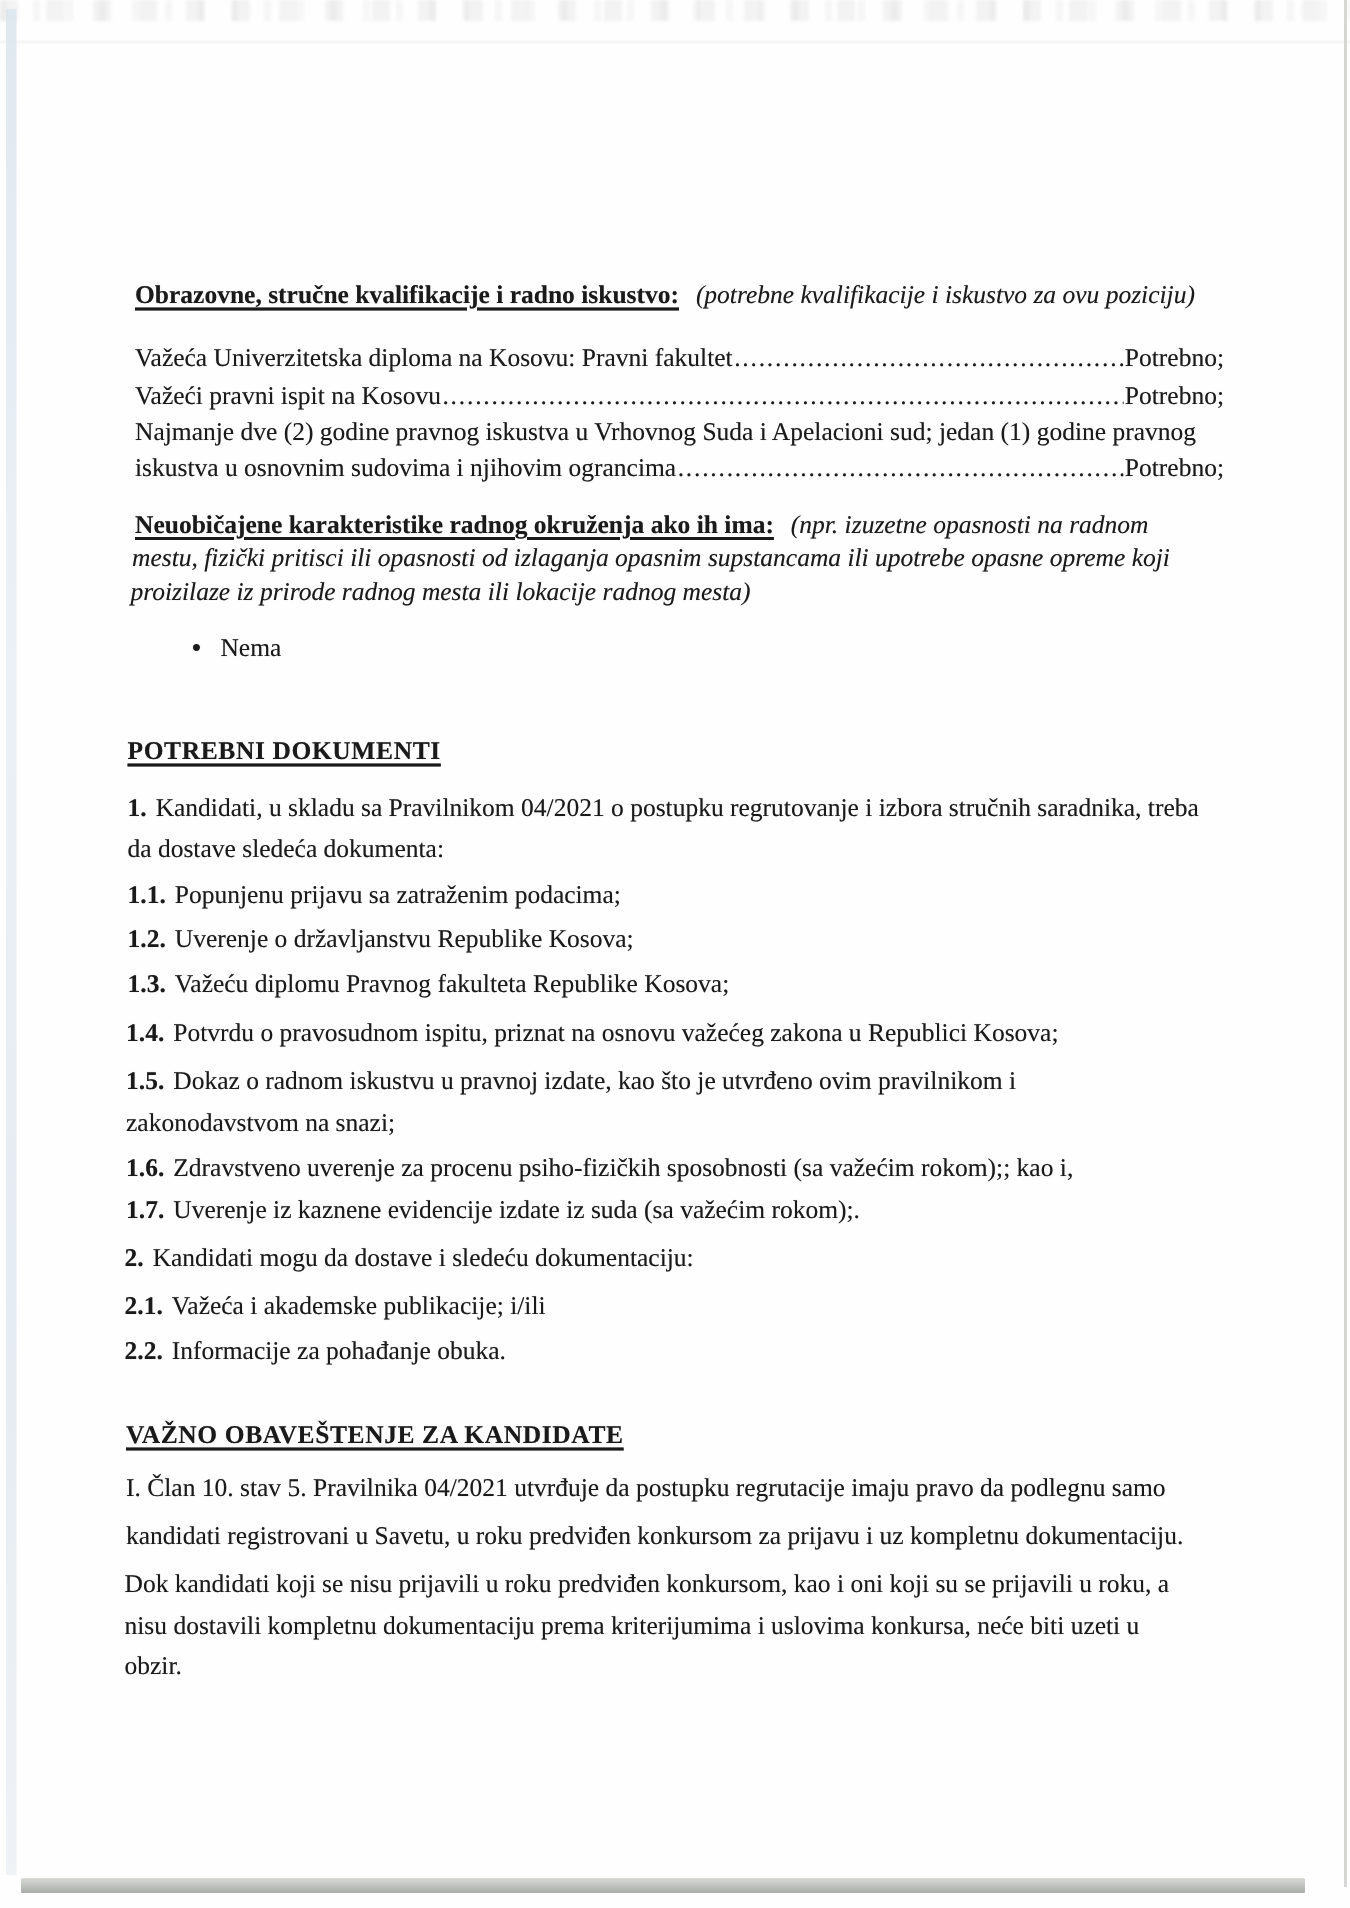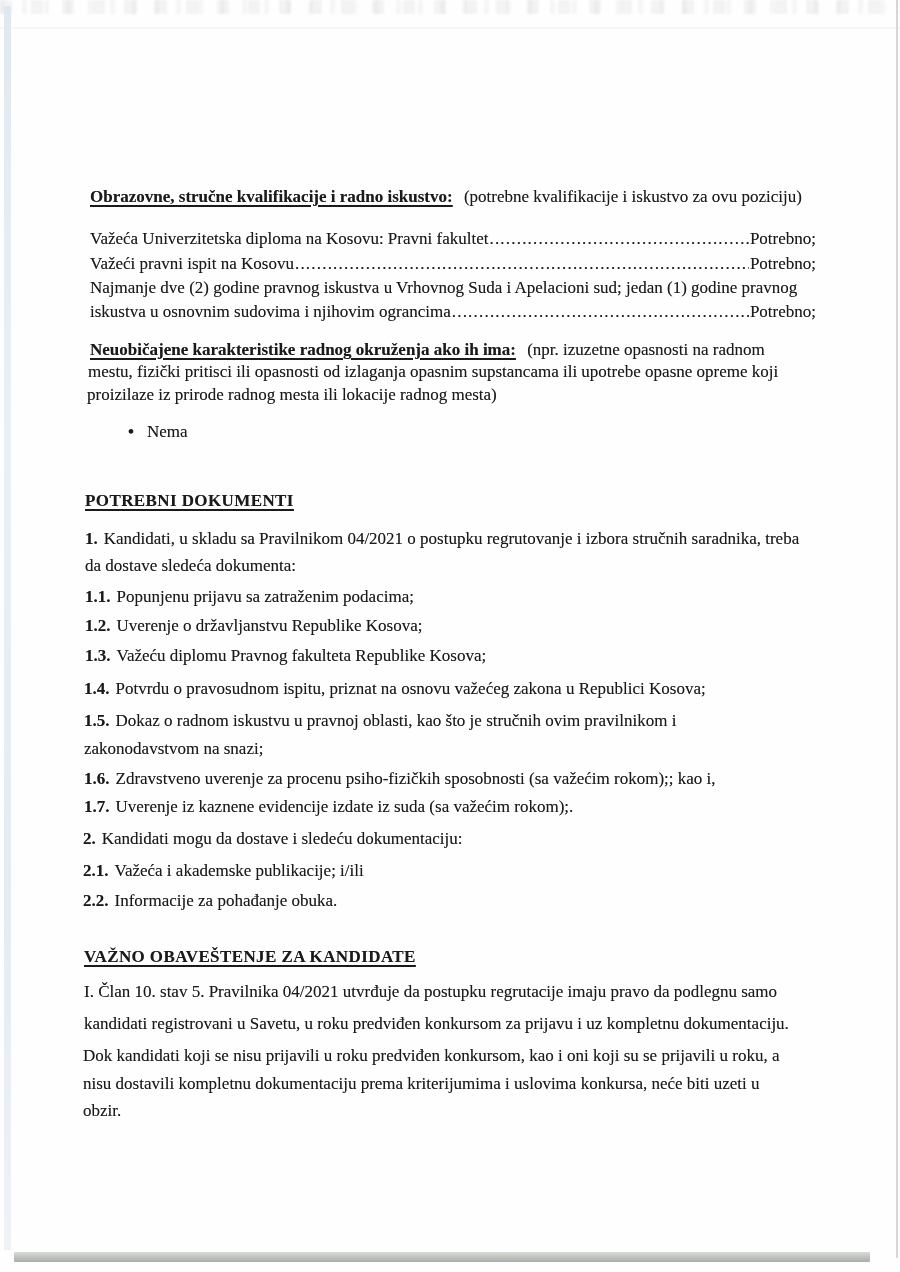--- a/index.html
+++ b/index.html
@@ -15,21 +15,21 @@
   .left-strip{position:absolute;left:4px;top:6px;width:7px;height:1244px;
     background:linear-gradient(180deg,#dde6ee 0%,#e9eff5 35%,#e2e9f0 70%,#edf1f5 100%);opacity:.9;}
   .right-line{position:absolute;left:896px;top:0;width:2px;height:1258px;background:#d6d6d4;}
   .bottom-shadow{position:absolute;left:14px;top:1252px;width:856px;height:10px;
     background:linear-gradient(180deg,#d8dad6,#a9aca8);border-radius:1px;}
   
   .line{position:absolute;white-space:nowrap;font-size:17px;line-height:22px;color:#1a1a1a;
     text-shadow:0 0 .5px rgba(26,26,26,.45);}
   .hd{font-weight:bold;text-decoration:underline;text-decoration-thickness:1.6px;text-underline-offset:3px;}
   span.hd{margin-right:7px;}
-  .it{text-align:center;}
+  .it{font-style:italic;text-align:center;}
   .b{font-weight:normal;}
   .caps{letter-spacing:.4px;}
   .qrow{display:flex;width:726px;align-items:baseline;}
   .qrow>span:first-child{flex:0 0 auto;}
   .leader{flex:1 1 auto;overflow:hidden;white-space:nowrap;letter-spacing:1.2px;margin:0 1px;}
   .status{flex:0 0 auto;}
   .num{font-weight:bold;margin-right:6px;}
   .num:empty{margin-right:0;}
   .dot::before{content:"\2022";font-weight:bold;margin-right:13px;}
   
@@ -88,21 +88,21 @@
     <span class="dot"></span><span>Nema</span>
   </div>
 
   <div id="s3h" class="line hd caps">POTREBNI DOKUMENTI</div>
   <div id="d0" class="line"><span class="num">1.</span><span>Kandidati, u skladu sa Pravilnikom 04/2021 o postupku regrutovanje i izbora stručnih saradnika, treba</span></div>
   <div id="d1" class="line"><span class="num"></span><span>da dostave sledeća dokumenta:</span></div>
   <div id="d2" class="line"><span class="num">1.1.</span><span>Popunjenu prijavu sa zatraženim podacima;</span></div>
   <div id="d3" class="line"><span class="num">1.2.</span><span>Uverenje o državljanstvu Republike Kosova;</span></div>
   <div id="d4" class="line"><span class="num">1.3.</span><span>Važeću diplomu Pravnog fakulteta Republike Kosova;</span></div>
   <div id="d5" class="line"><span class="num">1.4.</span><span>Potvrdu o pravosudnom ispitu, priznat na osnovu važećeg zakona u Republici Kosova;</span></div>
-  <div id="d6" class="line"><span class="num">1.5.</span><span>Dokaz o radnom iskustvu u pravnoj oblasti, kao što je stručnih ovim pravilnikom i</span></div>
+  <div id="d6" class="line"><span class="num">1.5.</span><span>Dokaz o radnom iskustvu u pravnoj izdate, kao što je utvrđeno ovim pravilnikom i</span></div>
   <div id="d7" class="line"><span class="num"></span><span>zakonodavstvom na snazi;</span></div>
   <div id="d8" class="line"><span class="num">1.6.</span><span>Zdravstveno uverenje za procenu psiho-fizičkih sposobnosti (sa važećim rokom);; kao i,</span></div>
   <div id="d9" class="line"><span class="num">1.7.</span><span>Uverenje iz kaznene evidencije izdate iz suda (sa važećim rokom);.</span></div>
   <div id="d10" class="line"><span class="num">2.</span><span>Kandidati mogu da dostave i sledeću dokumentaciju:</span></div>
   <div id="d11" class="line"><span class="num">2.1.</span><span>Važeća i akademske publikacije; i/ili</span></div>
   <div id="d12" class="line"><span class="num">2.2.</span><span>Informacije za pohađanje obuka.</span></div>
 
   <div id="s4h" class="line hd caps">VAŽNO OBAVEŠTENJE ZA KANDIDATE</div>
   <div id="n0" class="line">I. Član 10. stav 5. Pravilnika 04/2021 utvrđuje da postupku regrutacije imaju pravo da podlegnu samo</div>
   <div id="n1" class="line">kandidati registrovani u Savetu, u roku predviđen konkursom za prijavu i uz kompletnu dokumentaciju.</div>

